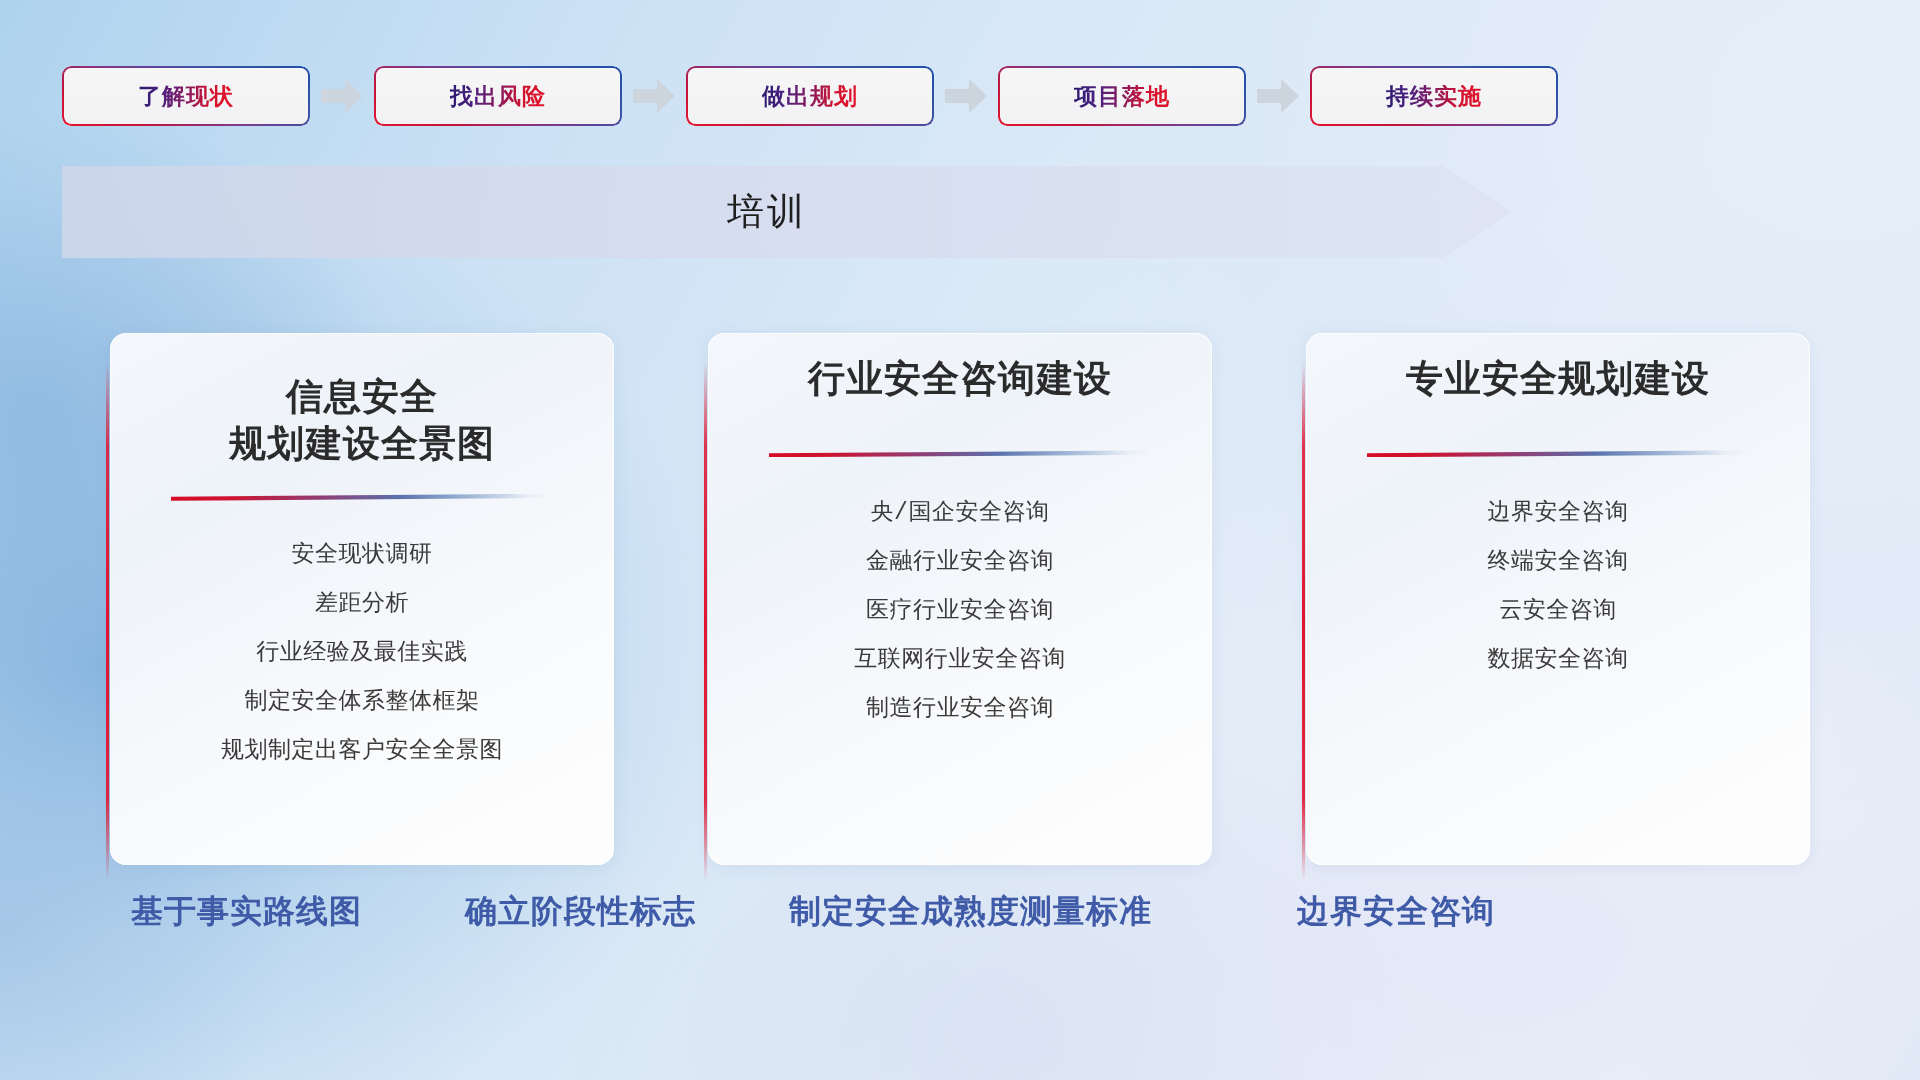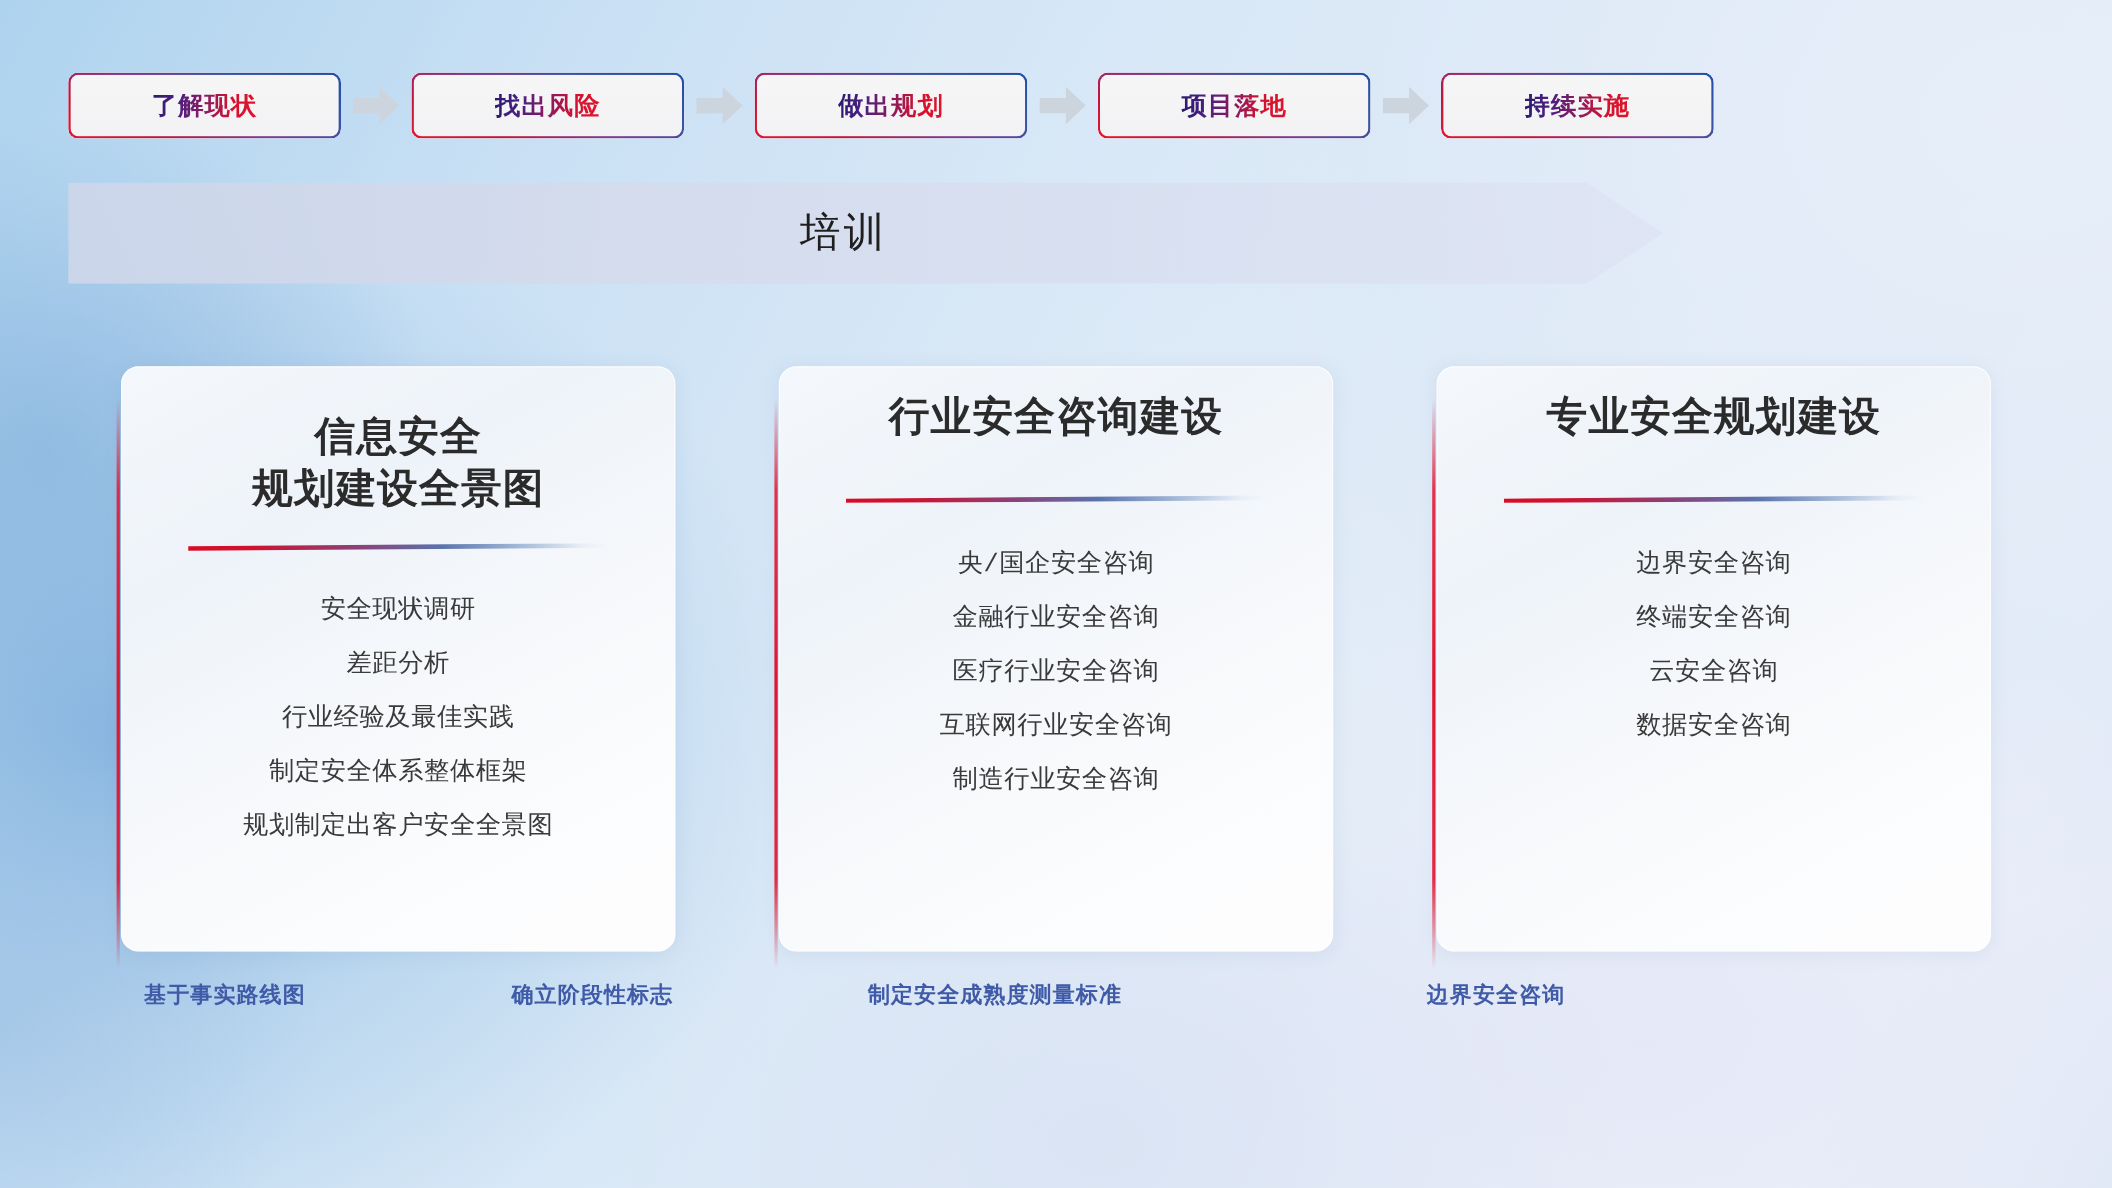--- a/index.html
+++ b/index.html
@@ -184,21 +184,21 @@
 
   
   .footnotes {
     position: absolute;
     top: 895px; left: 0;
     width: 1920px;
     height: 44px;
   }
   .footnote {
     position: absolute;
-    font-size: 20px;
+    font-size: 32px;
     font-weight: 700;
     color: #3f5ba8;
     letter-spacing: 1px;
     white-space: nowrap;
     line-height: 1;
   }
   .fn0 { left: 131px; }
   .fn1 { left: 465px; }
   .fn2 { left: 789px; }
   .fn3 { left: 1297px; }

